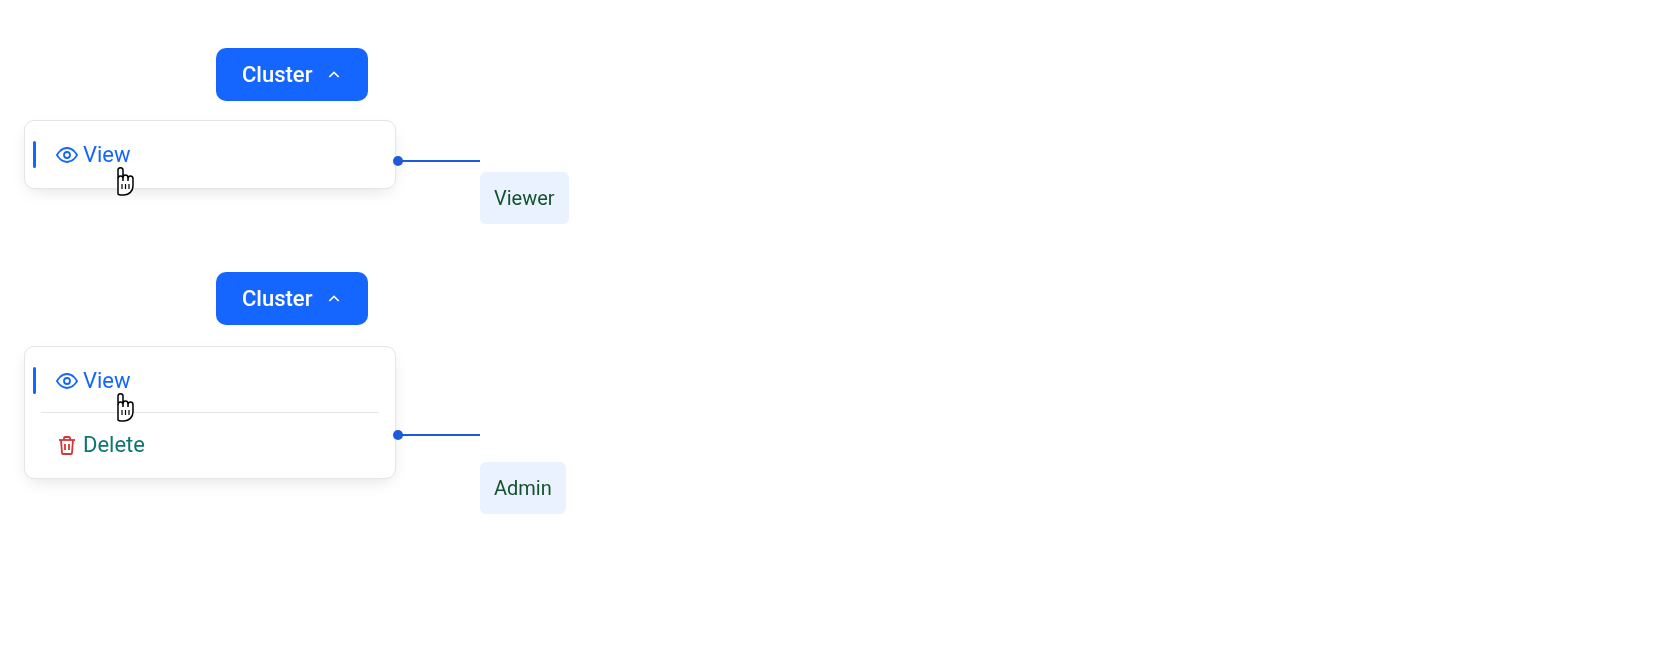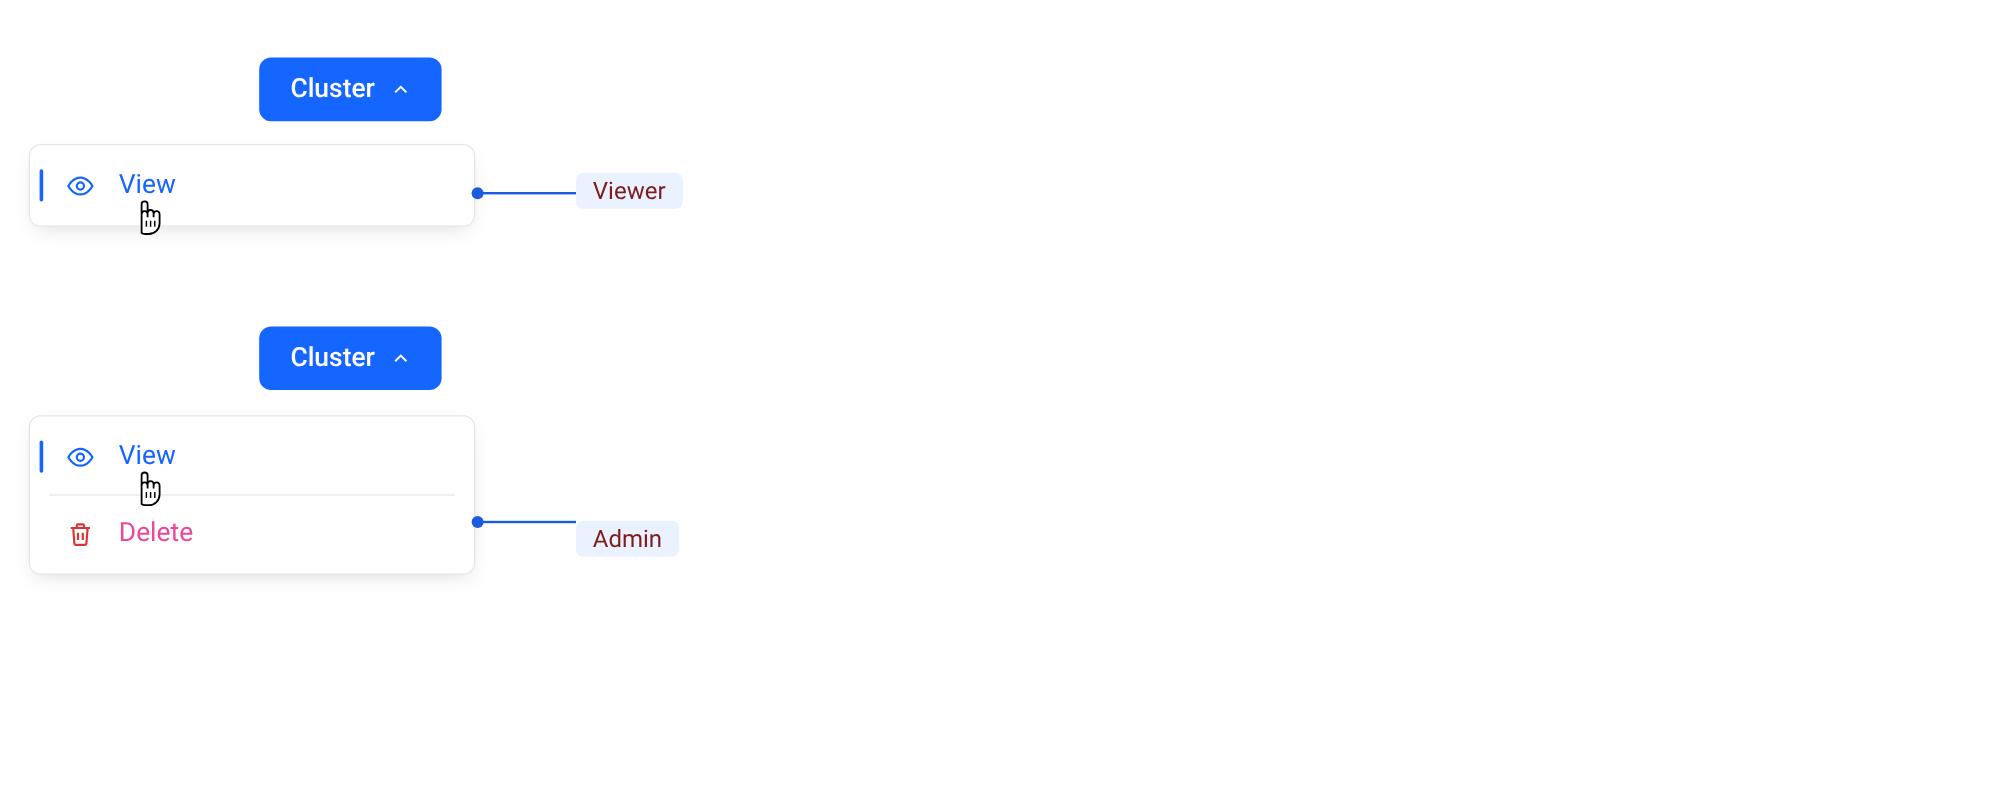--- a/index.html
+++ b/index.html
@@ -36,57 +36,58 @@
     border: 1px solid #e5e5e7;
     border-radius: 10px;
     box-shadow: 0 6px 18px -6px rgba(0,0,0,.15);
     padding-top: 6px;
     padding-bottom: 6px;
   }
   .item {
     position: relative;
     display: flex;
     align-items: center;
-    gap: 20px;
+    gap: 4px;
     padding: 15px 24px 15px 30px;
     font-size: 22px;
     font-weight: 400;
   }
   .item.active::before {
     content: "";
     position: absolute;
     left: 8px; top: 14px; bottom: 14px;
     width: 3px;
     background: #1565ff;
     border-radius: 2px;
   }
   .item.active { color: #1565ff; }
   .item.inactive { color: #353c45; }
-  .item.danger { color: #ec4899; }
+  .item.danger { color: #0f766e; }
   .divider {
     height: 1px; background: #e5e5e7;
     margin: 4px 16px;
   }
   .icon { width: 24px; height: 24px; flex: 0 0 24px; }
 
   
   .cursor {
     position: absolute;
     width: 28px; height: 30px;
     pointer-events: none;
   }
 
   
   .label {
     position: absolute;
     background: #eaf1ff;
-    color: #7f1d1d;
+    color: #14532d;
     font-size: 20px;
-    padding: 3px 14px;
+    padding: 14px 14px;
     border-radius: 6px;
+    margin-top: 28px;
   }
   .connector {
     position: absolute;
     height: 2px;
     background: #1c5bdb;
   }
   .connector::before {
     content: "";
     position: absolute;
     left: -5px; top: -4px;

